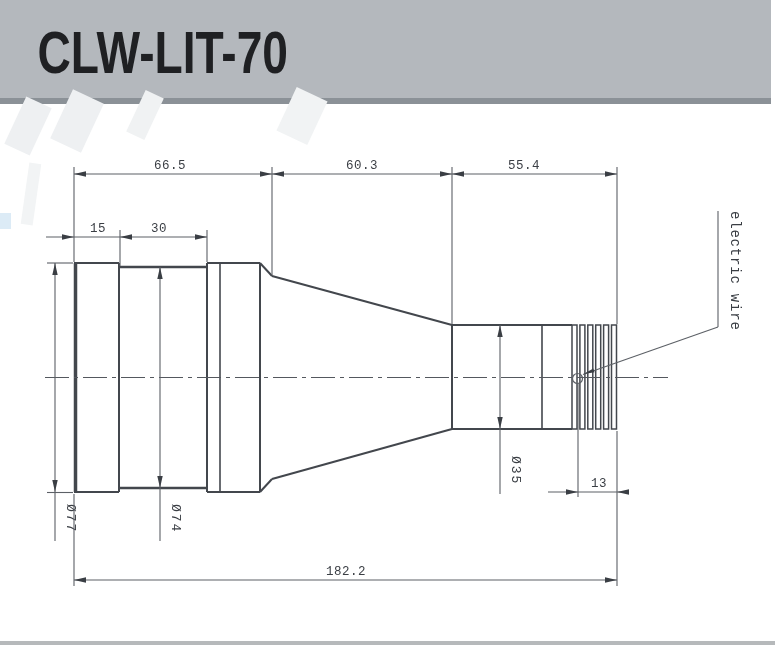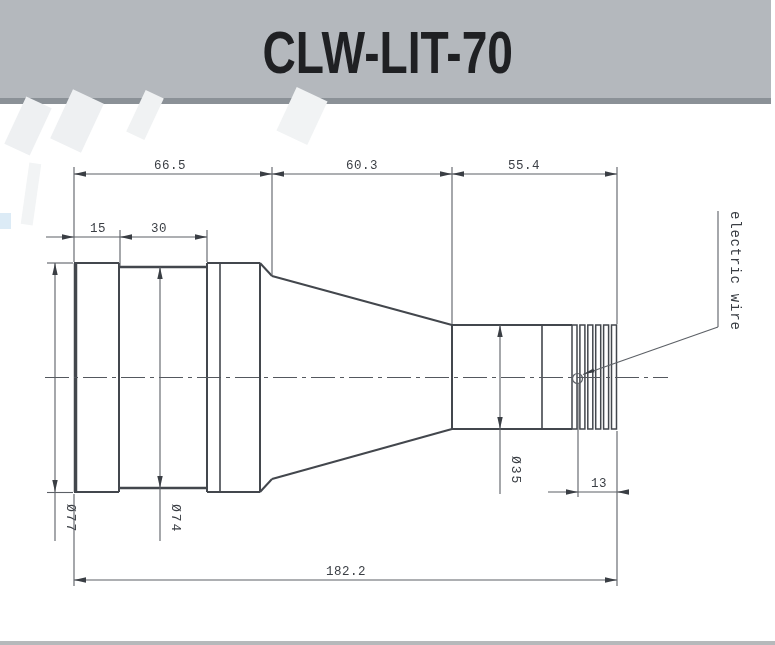--- a/index.html
+++ b/index.html
@@ -1,20 +1,20 @@
 <!DOCTYPE html>
 <html><head>
 <meta charset="utf-8">
 <style>
   html,body{margin:0;padding:0;background:#ffffff;}
   #stage{position:relative;width:775px;height:645px;background:#ffffff;overflow:hidden;
          font-family:"Liberation Sans",sans-serif;}
   
   .banner{position:absolute;left:0;top:0;width:775px;height:98px;background:#b4b8bd;
-          display:flex;align-items:center;justify-content:center;}
+          display:flex;align-items:center;}
   .banner-shadow{position:absolute;left:0;top:98px;width:775px;height:6px;background:#8b9197;}
   .banner-right-gap{position:absolute;right:0;top:0;width:4px;height:104px;background:#ffffff;}
   .title{font-family:"Liberation Sans",sans-serif;font-weight:700;font-size:60px;
          color:#1f2023;letter-spacing:0px;transform:scaleX(0.77);white-space:nowrap;
          padding-top:6px;}
   
   .wm{position:absolute;pointer-events:none;}
   .wm1{left:14px;top:100px;width:28px;height:52px;background:#eef0f2;transform:rotate(25deg);}
   .wm2{left:60px;top:94px;width:34px;height:54px;background:#eef0f2;transform:rotate(25deg);}
   .wm3{left:135px;top:92px;width:20px;height:46px;background:#f0f2f3;transform:rotate(25deg);}

